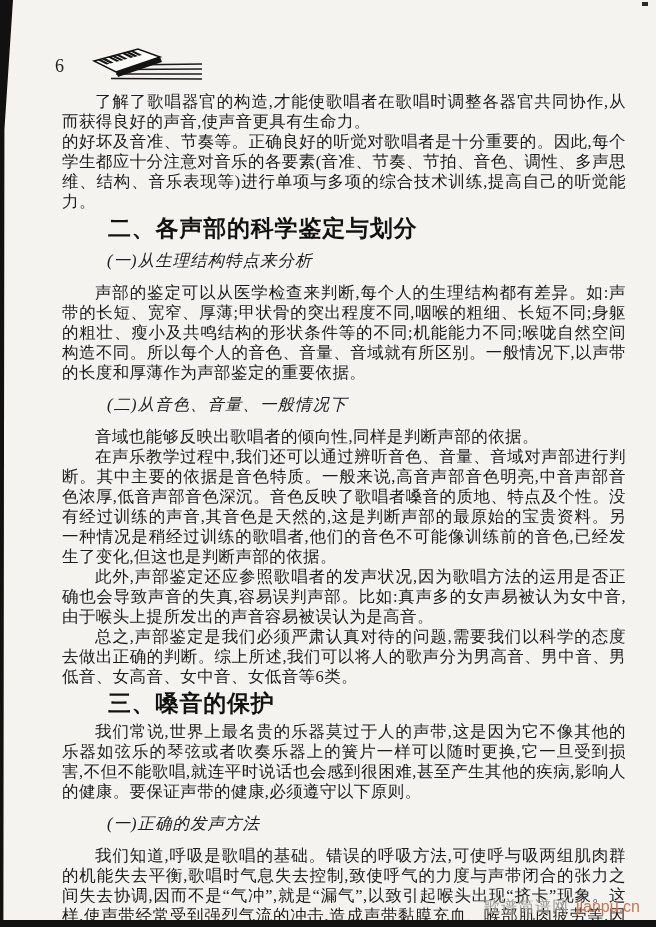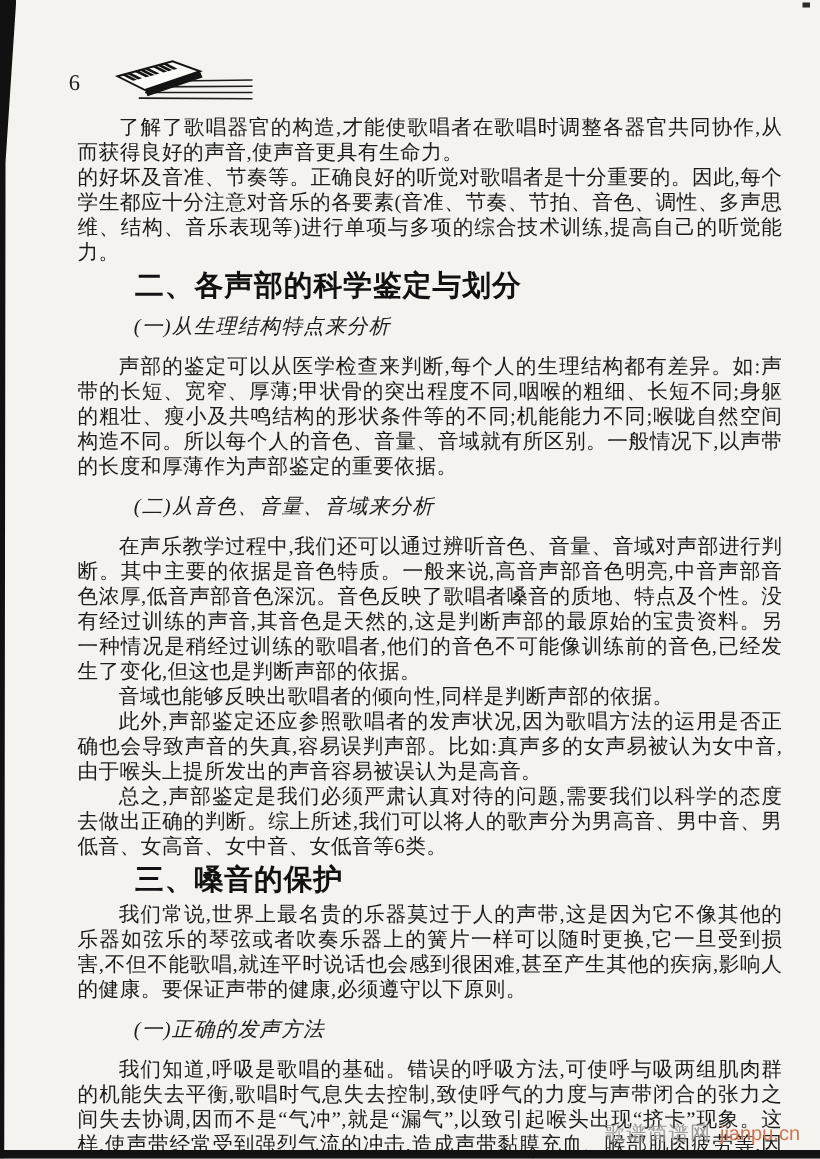--- a/index.html
+++ b/index.html
@@ -105,23 +105,23 @@
       </svg>
     </span>
   </header>
 
   <main class="content" id="content">
       <p class="paragraph">了解了歌唱器官的构造,才能使歌唱者在歌唱时调整各器官共同协作,从而获得良好的声音,使声音更具有生命力。</p>
       <p class="paragraph no-indent">的好坏及音准、节奏等。正确良好的听觉对歌唱者是十分重要的。因此,每个学生都应十分注意对音乐的各要素(音准、节奏、节拍、音色、调性、多声思维、结构、音乐表现等)进行单项与多项的综合技术训练,提高自己的听觉能力。</p>
       <h2 class="heading">二、各声部的科学鉴定与划分</h2>
       <p class="subheading">(一)从生理结构特点来分析</p>
       <p class="paragraph">声部的鉴定可以从医学检查来判断,每个人的生理结构都有差异。如:声带的长短、宽窄、厚薄;甲状骨的突出程度不同,咽喉的粗细、长短不同;身躯的粗壮、瘦小及共鸣结构的形状条件等的不同;机能能力不同;喉咙自然空间构造不同。所以每个人的音色、音量、音域就有所区别。一般情况下,以声带的长度和厚薄作为声部鉴定的重要依据。</p>
-      <p class="subheading">(二)从音色、音量、音域来分析</p>
+      <p class="subheading">(二)从音色、音量、一般情况下</p>
+      <p class="paragraph">音域也能够反映出歌唱者的倾向性,同样是判断声部的依据。</p>
       <p class="paragraph">在声乐教学过程中,我们还可以通过辨听音色、音量、音域对声部进行判断。其中主要的依据是音色特质。一般来说,高音声部音色明亮,中音声部音色浓厚,低音声部音色深沉。音色反映了歌唱者嗓音的质地、特点及个性。没有经过训练的声音,其音色是天然的,这是判断声部的最原始的宝贵资料。另一种情况是稍经过训练的歌唱者,他们的音色不可能像训练前的音色,已经发生了变化,但这也是判断声部的依据。</p>
-      <p class="paragraph">音域也能够反映出歌唱者的倾向性,同样是判断声部的依据。</p>
       <p class="paragraph">此外,声部鉴定还应参照歌唱者的发声状况,因为歌唱方法的运用是否正确也会导致声音的失真,容易误判声部。比如:真声多的女声易被认为女中音,由于喉头上提所发出的声音容易被误认为是高音。</p>
       <p class="paragraph">总之,声部鉴定是我们必须严肃认真对待的问题,需要我们以科学的态度去做出正确的判断。综上所述,我们可以将人的歌声分为男高音、男中音、男低音、女高音、女中音、女低音等6类。</p>
       <h2 class="heading">三、嗓音的保护</h2>
       <p class="paragraph">我们常说,世界上最名贵的乐器莫过于人的声带,这是因为它不像其他的乐器如弦乐的琴弦或者吹奏乐器上的簧片一样可以随时更换,它一旦受到损害,不但不能歌唱,就连平时说话也会感到很困难,甚至产生其他的疾病,影响人的健康。要保证声带的健康,必须遵守以下原则。</p>
       <p class="subheading">(一)正确的发声方法</p>
       <p class="paragraph">我们知道,呼吸是歌唱的基础。错误的呼吸方法,可使呼与吸两组肌肉群的机能失去平衡,歌唱时气息失去控制,致使呼气的力度与声带闭合的张力之间失去协调,因而不是“气冲”,就是“漏气”,以致引起喉头出现“挤卡”现象。这样,使声带经常受到强烈气流的冲击,造成声带黏膜充血、喉部肌肉疲劳等,因而丧失了正常发声的能力。因此,在歌唱过程中,应集中精力、仔细听辨自己的声音是否建立在低气息、高位置的基础上,要不断调节发</p>
     </main>
 
   <div class="watermark">
     <span>歌谱简谱网</span><span class="url">jianpu.cn</span>

